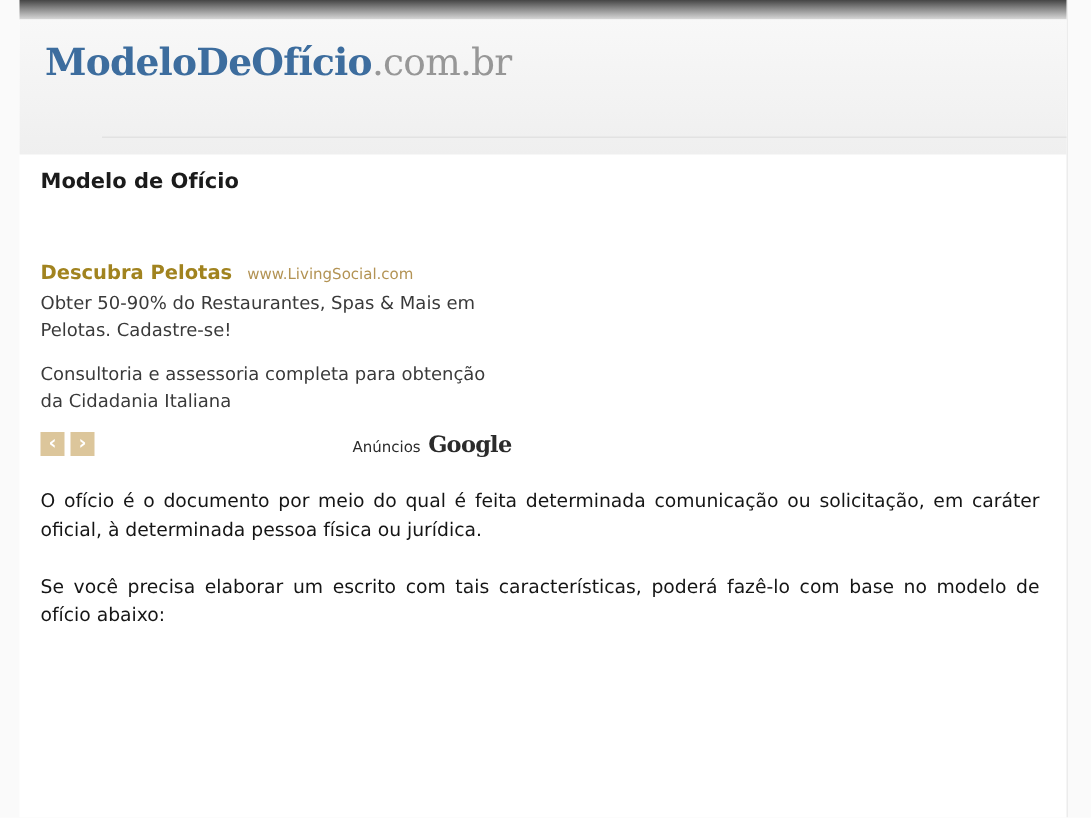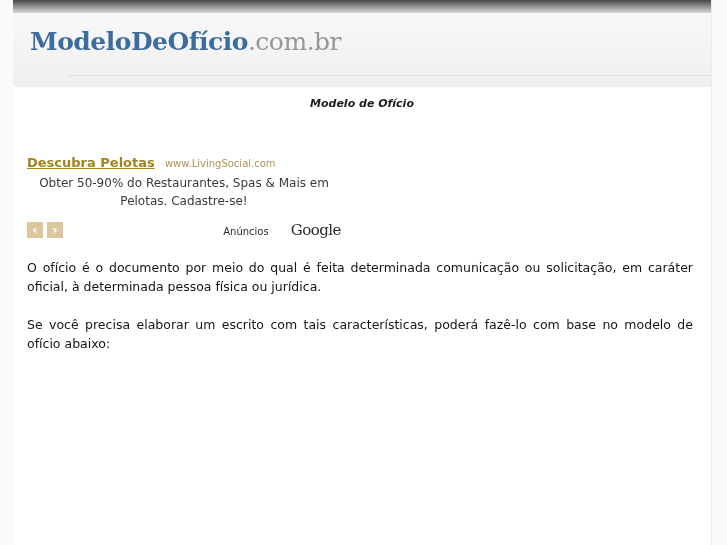--- a/index.html
+++ b/index.html
@@ -20,21 +20,21 @@
     border-right: 1px solid #ececec;
     box-sizing: border-box;
   }
   .topbar {
     height: 13px;
     background: linear-gradient(to bottom, #454545 0%, #8a8a8a 45%, #d9d9d9 100%);
   }
   .siteheader {
     height: 60px;
     background: linear-gradient(to bottom, #f8f8f8 0%, #efefef 100%);
-    padding: 14px 0 0 17px;
+    padding: 14px 0 16px 17px;
     box-sizing: content-box;
     position: relative;
   }
   .siteheader::after {
     content: "";
     position: absolute;
     left: 55px;
     right: 0;
     bottom: 11px;
     height: 1px;
@@ -50,54 +50,51 @@
     display: inline-block;
   }
   .logo .suffix {
     color: #979797;
     font-weight: normal;
   }
   .main {
     padding: 10px 14px 0 14px;
   }
   .page-title {
-    text-align: center;
-    font-size: 11px;
+    text-align: left;
+    font-size: 14px;
     font-weight: bold;
     color: #1b1b1b;
     margin: 0 0 42px 0;
-    font-style: italic;
   }
   .ads {
     width: 314px;
   }
   .ad {
     margin-bottom: 11px;
   }
   .ad-titleline {
     margin-bottom: 3px;
   }
   .ad-title {
     font-size: 13px;
     font-weight: bold;
     color: #a1831f;
-    text-decoration: underline;
     cursor: pointer;
   }
   .ad-url {
     font-size: 10px;
     color: #b39354;
     margin-left: 5px;
     cursor: pointer;
   }
   .ad-text {
     font-size: 12px;
     color: #3a3a3a;
     line-height: 18px;
-    text-align: center;
   }
   .ad-nav {
     display: flex;
     align-items: center;
     justify-content: space-between;
     margin-top: 9px;
   }
   .nav-arrows {
     display: flex;
     gap: 4px;
@@ -110,31 +107,32 @@
     font-size: 13px;
     font-weight: bold;
     line-height: 15px;
     text-align: center;
     cursor: pointer;
     user-select: none;
   }
   .ads-attribution {
     display: flex;
     align-items: baseline;
-    gap: 22px;
+    gap: 5px;
   }
   .ads-attribution .prefix {
     font-size: 10px;
     color: #2b2b2b;
   }
   .ads-attribution .brand {
     font-family: "DejaVu Serif", "Liberation Serif", serif;
     font-size: 15px;
     color: #2b2b2b;
     letter-spacing: -0.5px;
+    font-weight: bold;
   }
   .para {
     font-size: 12.5px;
     color: #151515;
     line-height: 19px;
     text-align: justify;
     margin: 19px 4px 0 0;
   }
 </style>
 </head>
@@ -160,20 +158,21 @@
           <span class="ad-url">www.LivingSocial.com</span>
         </div>
         <div class="ad-text">Obter 50-90% do Restaurantes, Spas &amp; Mais em Pelotas. Cadastre-se!</div>
       </div>
 
       <div class="ad">
       </div>
 
 
       <div class="ad">
+        <div class="ad-text">Consultoria e assessoria completa para obtenção da Cidadania Italiana</div>
       </div>
 
       <div class="ad-nav">
         <div class="nav-arrows">
           <div class="arrow-btn"><span>‹</span></div>
           <div class="arrow-btn"><span>›</span></div>
         </div>
         <div class="ads-attribution">
           <span class="prefix">Anúncios</span>
           <span class="brand">Google</span>

